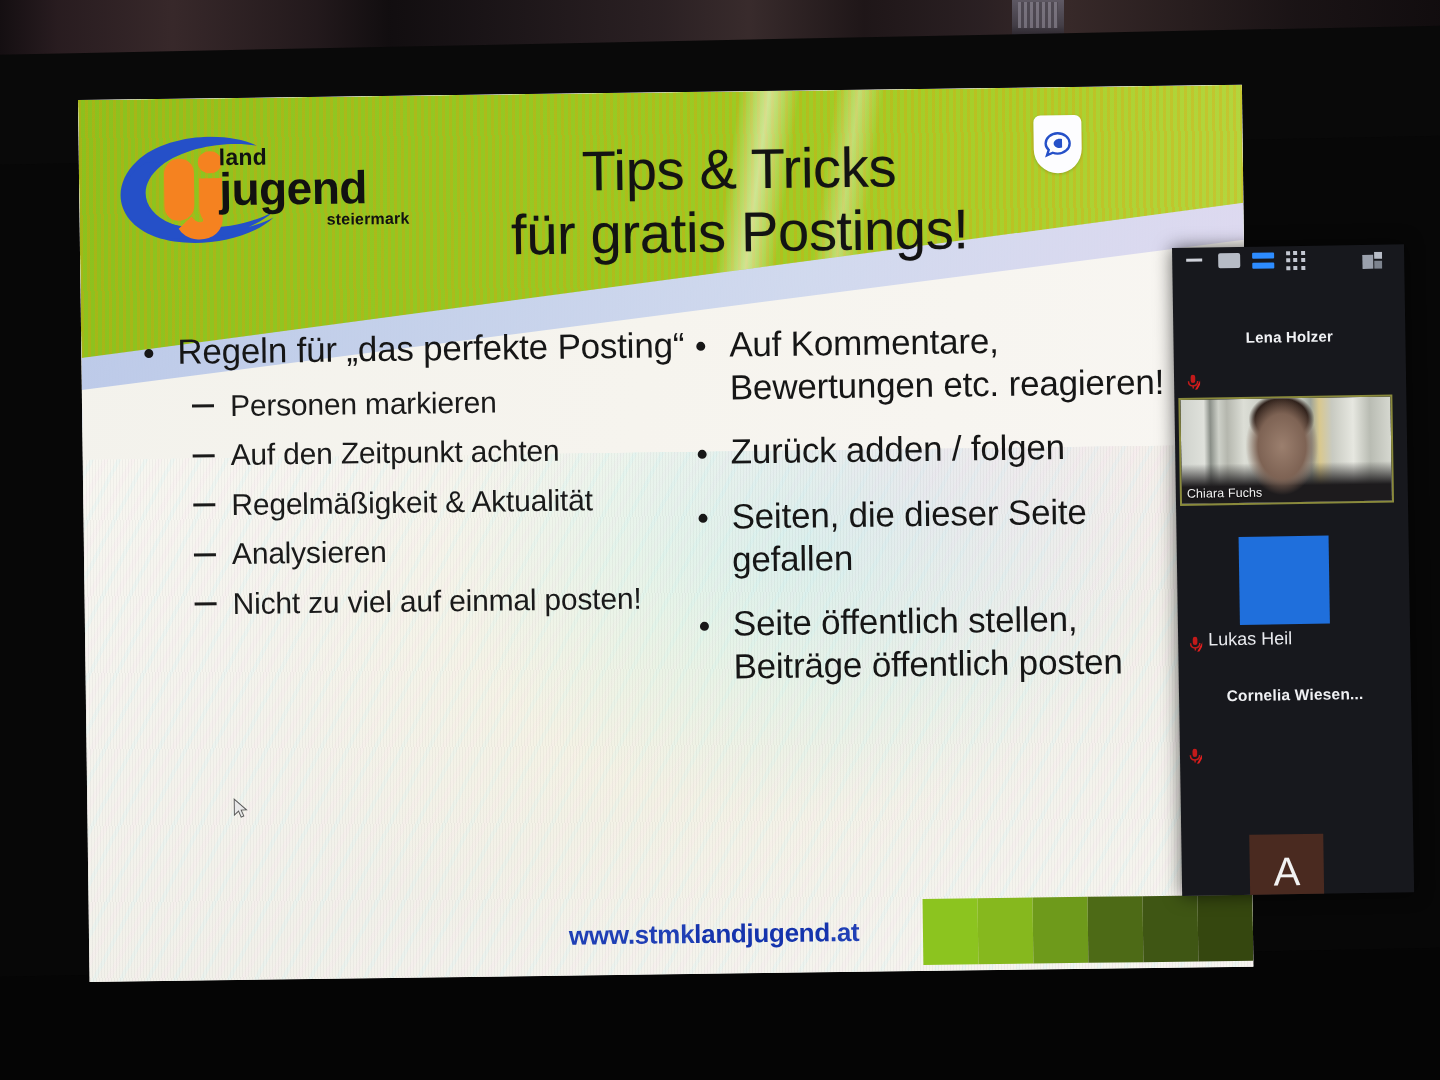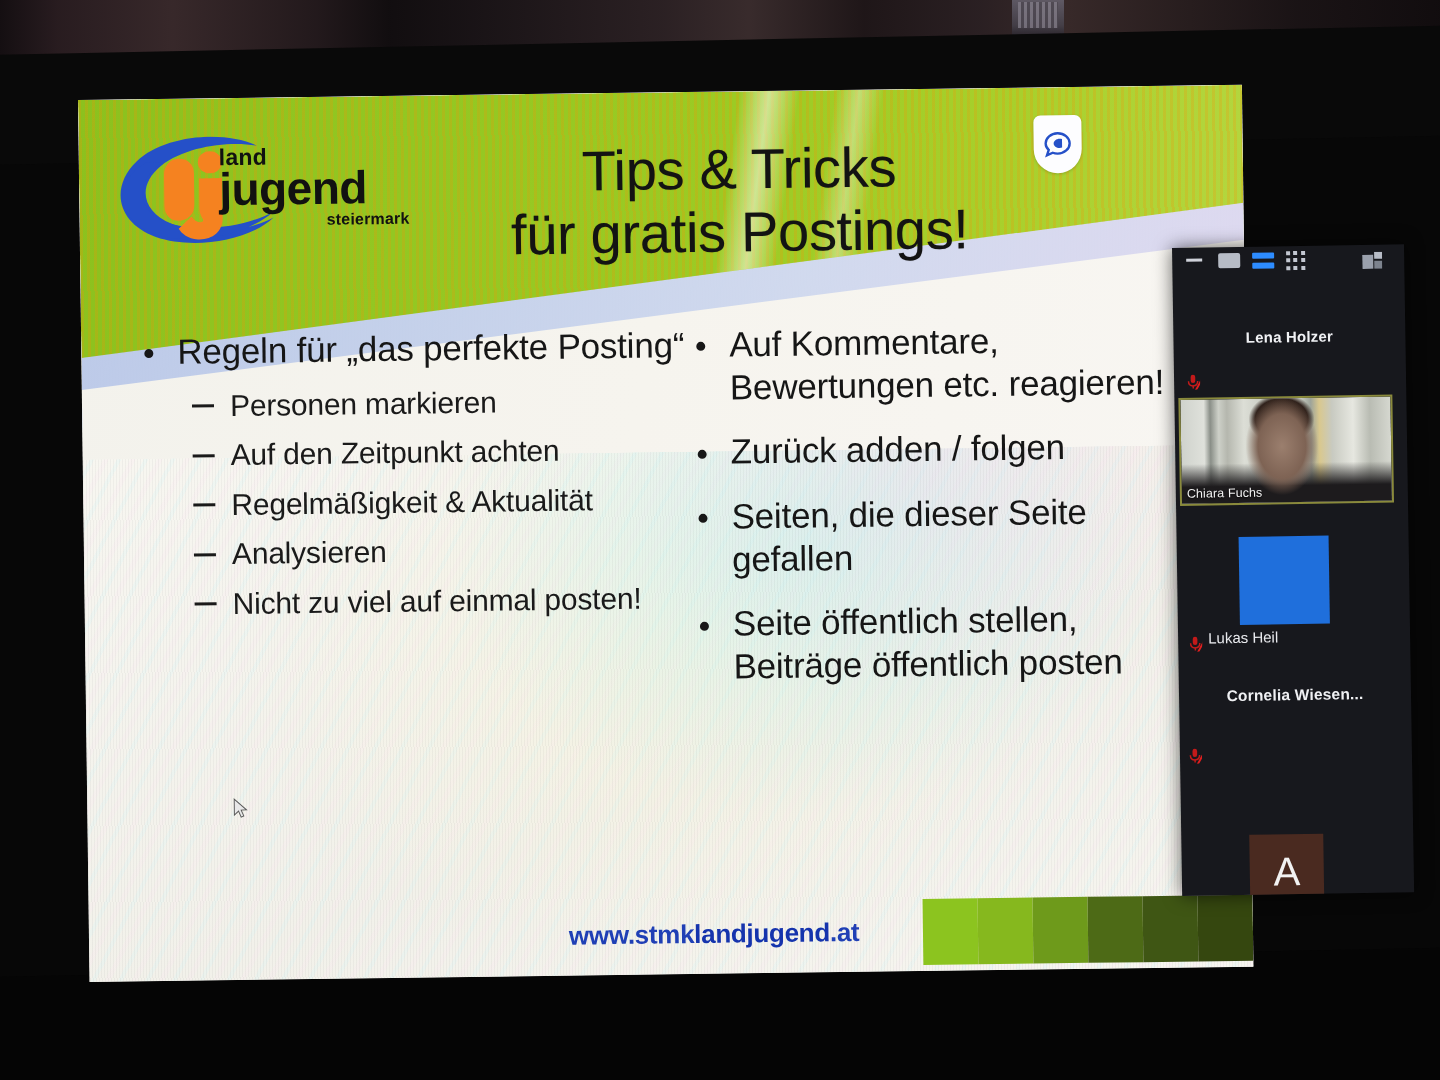--- a/index.html
+++ b/index.html
@@ -247,21 +247,21 @@
     color:#f3f3f3; font-size:12.5px; letter-spacing:.1px;
     text-shadow:0 1px 2px rgba(0,0,0,.9);
   }
   .tile-blue { top:288px; background:transparent; }
   .tile-blue .blue {
     position:absolute; left:58px; top:2px; width:90px; height:88px;
     background:#1f6fdc;
   }
   .zp-name-2 {
     position:absolute; left:30px; top:382px;
-    color:#e9eaee; font-size:15px;
+    color:#e9eaee; font-size:18px;
   }
   .zp-avatar {
     position:absolute; left:68px; top:588px;
     width:74px; height:74px; background:#4a2a20;
     display:flex; align-items:center; justify-content:center;
     color:#f2f2f2; font-size:40px; font-weight:400; line-height:1;
   }
   
   #zp-inner { position:absolute; inset:0; }
 </style>

